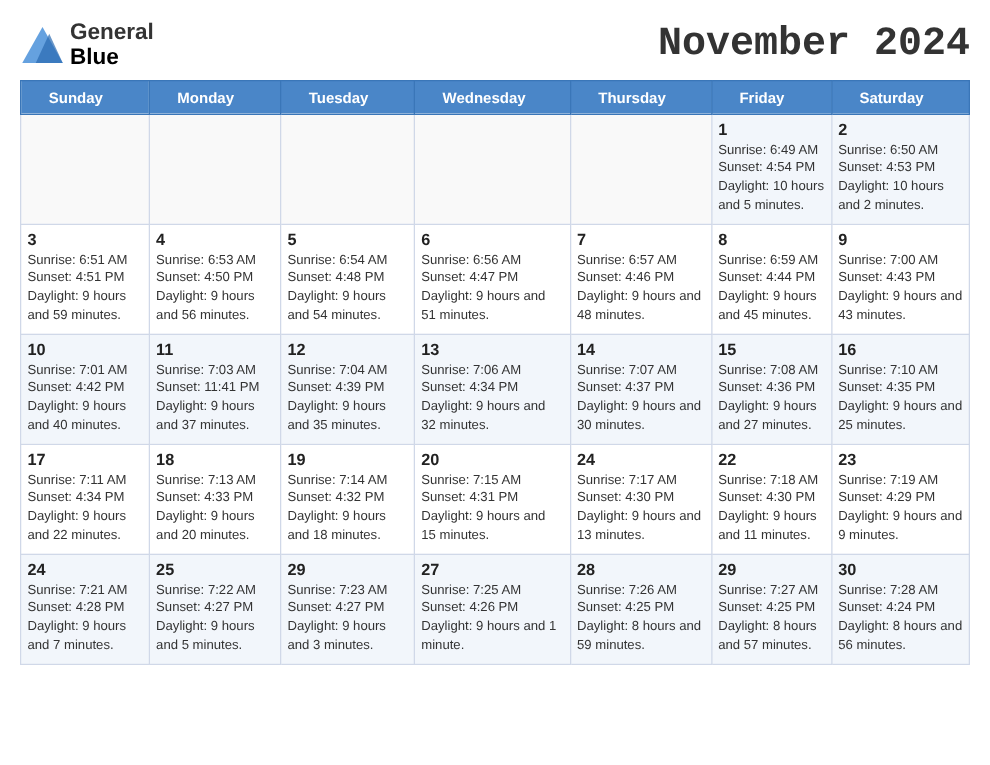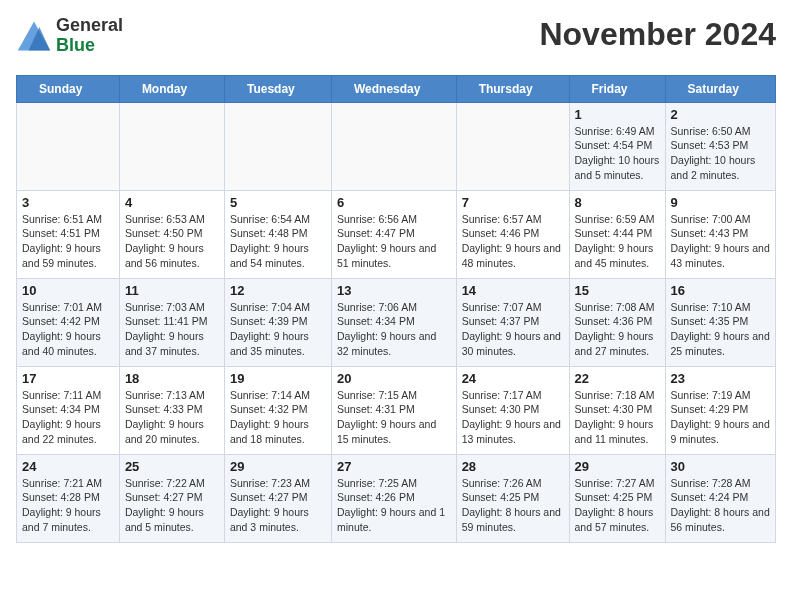--- a/index.html
+++ b/index.html
@@ -7,48 +7,49 @@
       font-family: Arial, sans-serif;
       background: #fff;
       width: 792px;
       min-height: 612px;
       padding: 16px;
     }
     .header-section {
       display: flex;
       justify-content: space-between;
       align-items: flex-start;
-      margin-bottom: 19px;
+      margin-bottom: 8px;
     }
     .logo {
       display: flex;
       align-items: center;
       gap: 4px;
     }
     .logo-text {
       display: flex;
       flex-direction: column;
       line-height: 1.1;
     }
     .logo-general {
       font-size: 18px;
       font-weight: bold;
       color: #333;
     }
     .logo-blue {
       font-size: 18px;
       font-weight: bold;
-      color: #15803d;
+      color: #000000;
     }
     .logo-icon {
       width: 36px;
       height: 36px;
     }
     .title-block {
       text-align: right;
+      font-family: Liberation Mono, monospace;
     }
     .main-title {
       font-size: 32px;
       font-weight: bold;
       color: #333;
     }
     .subtitle {
       font-size: 15px;
       color: #555;
     }

